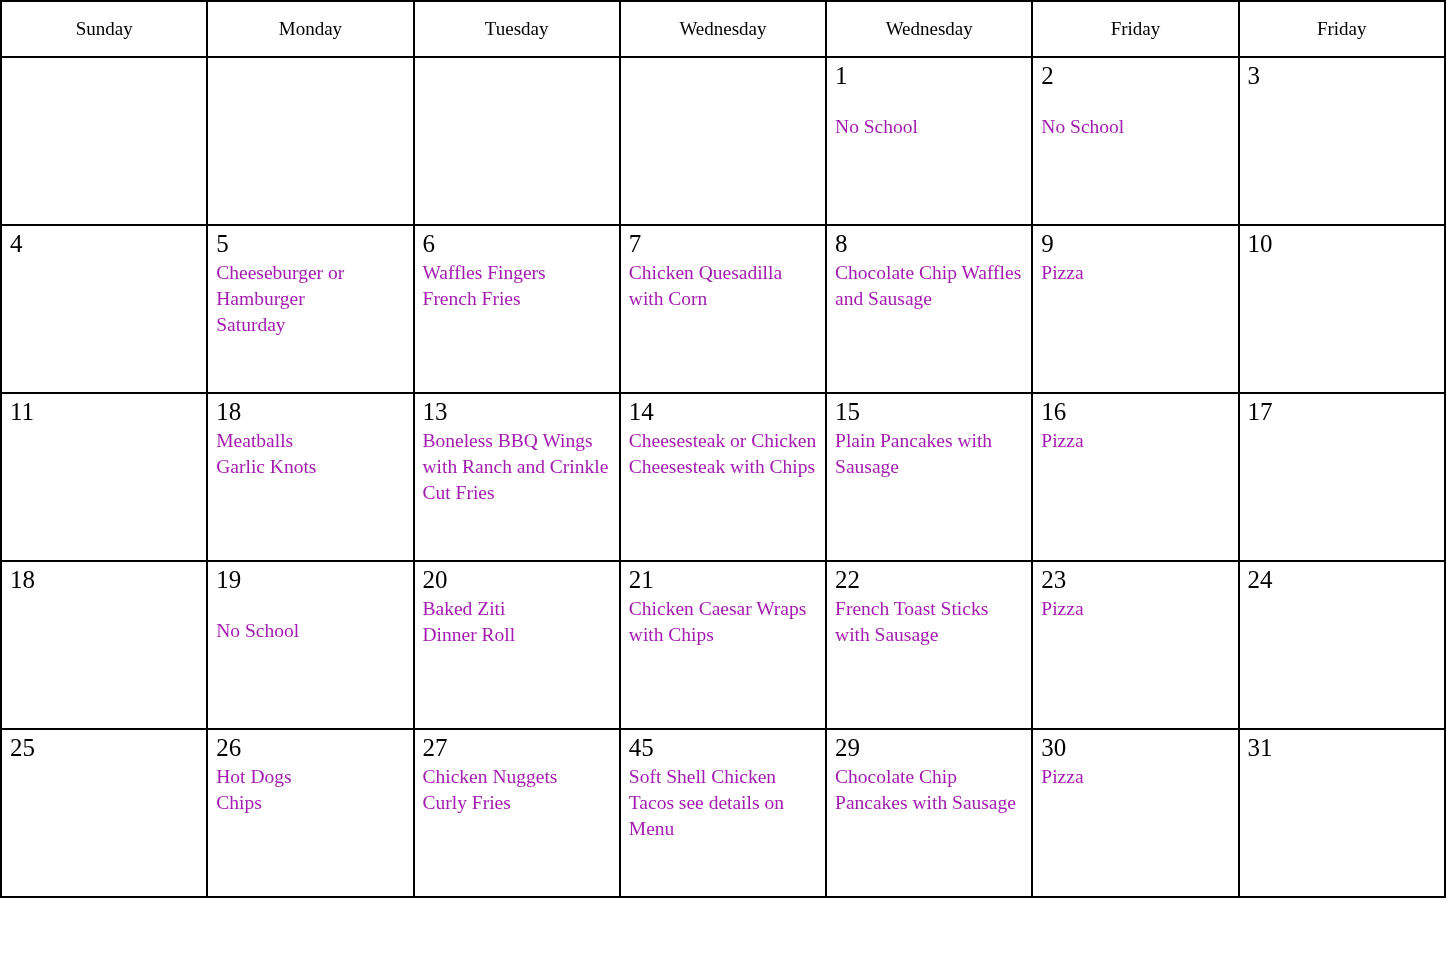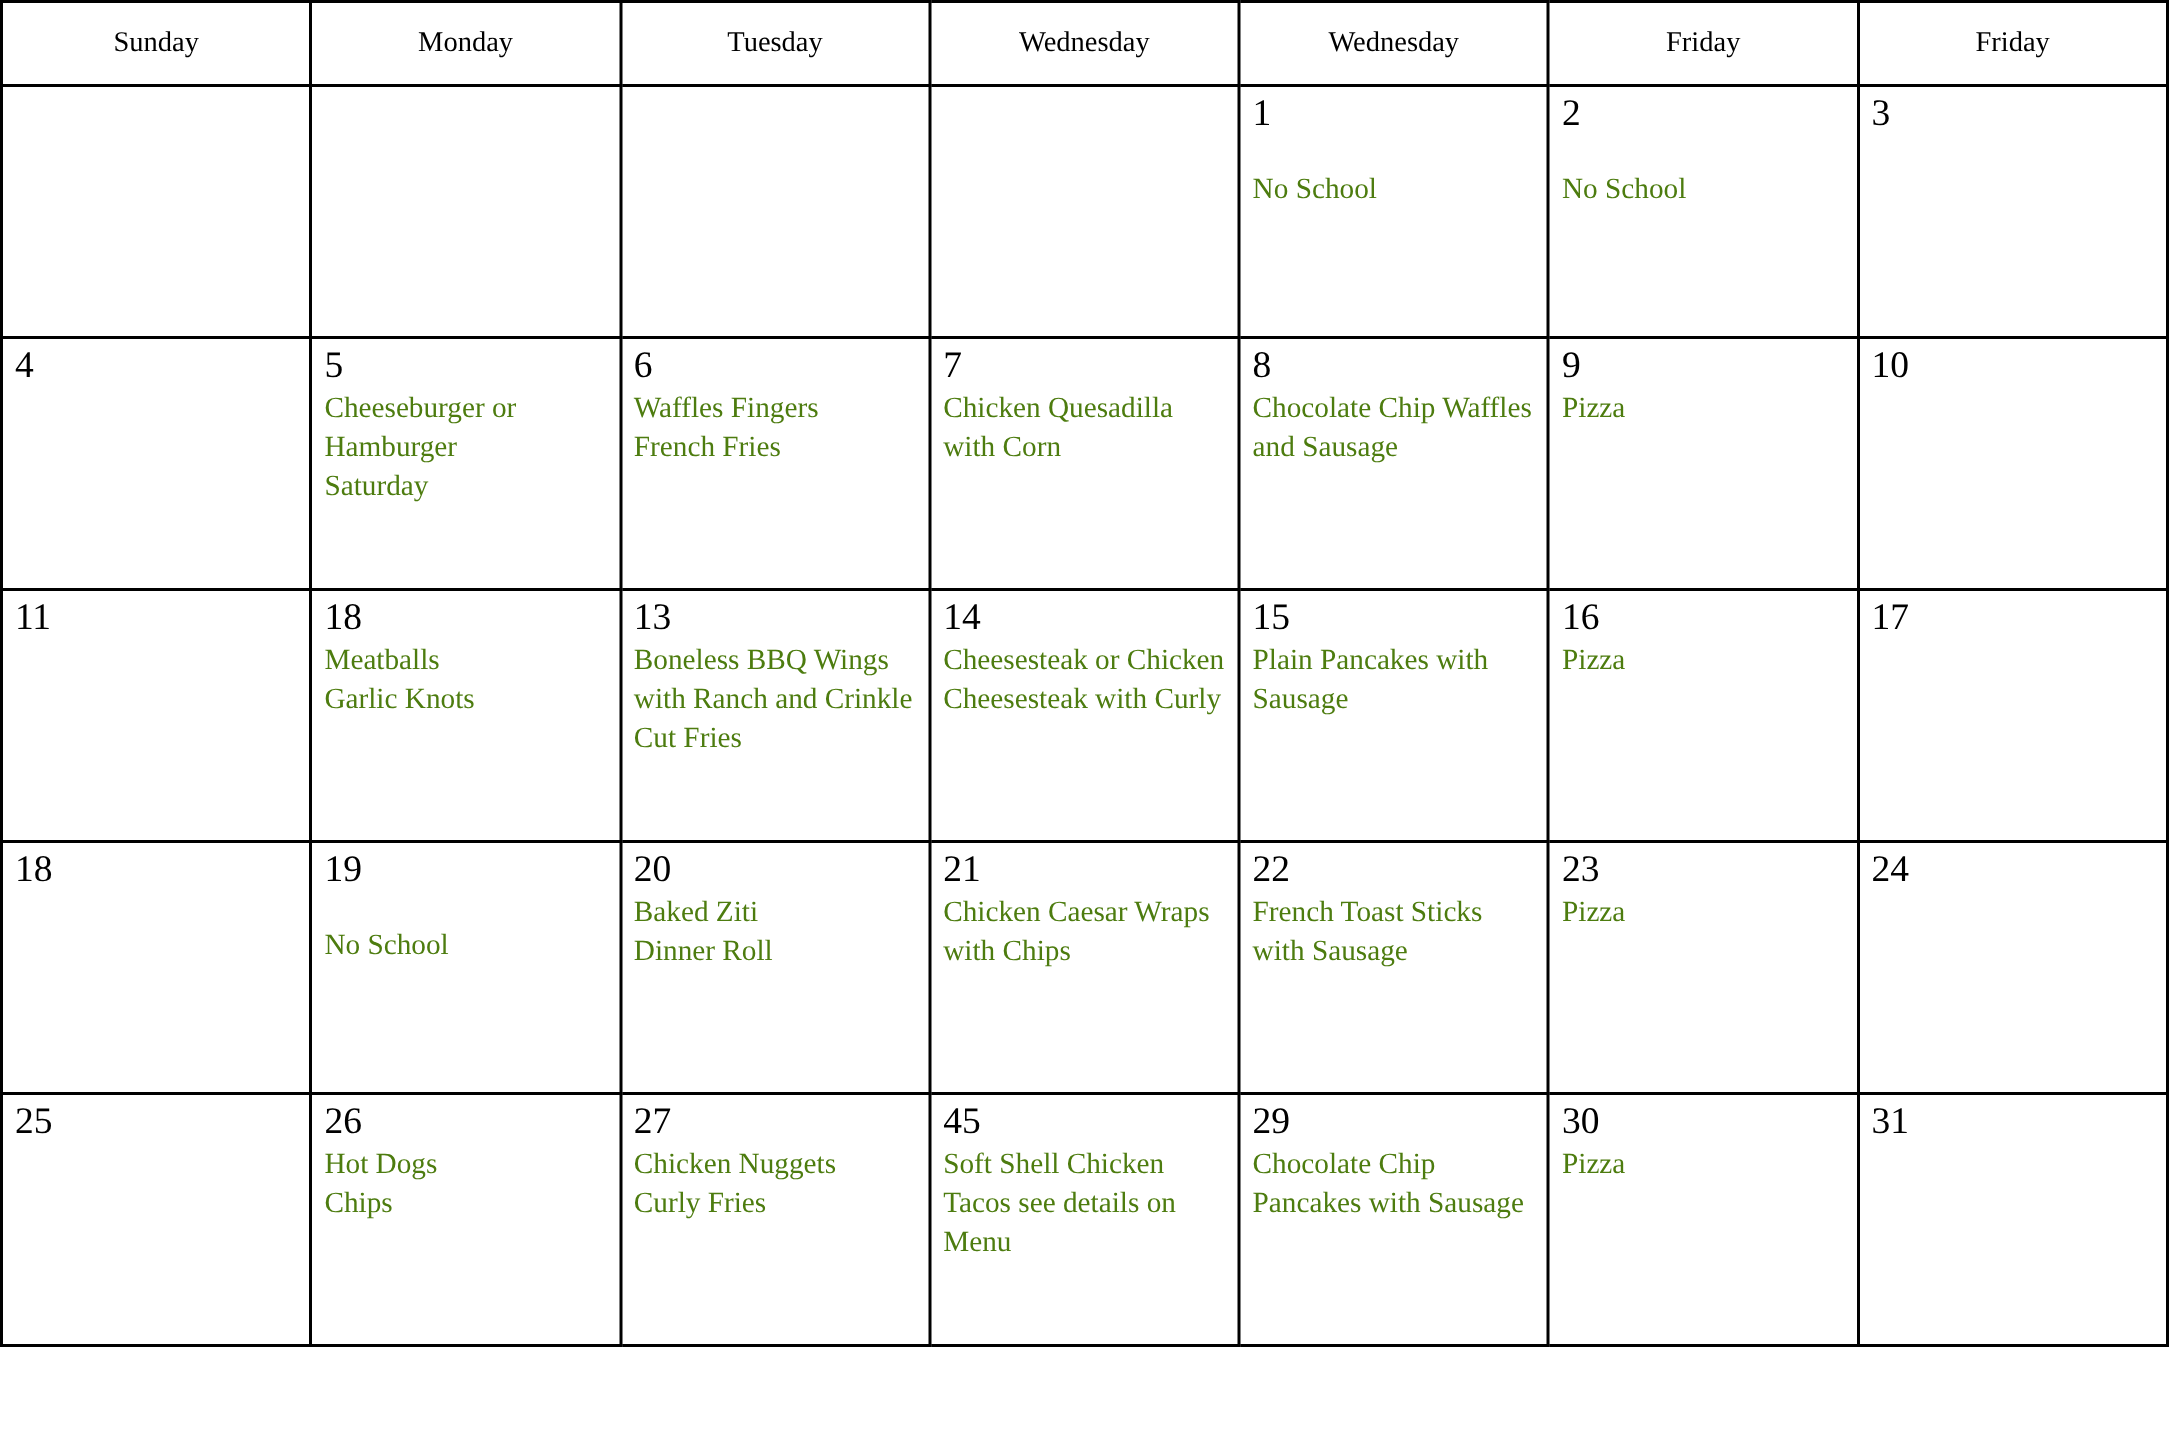--- a/index.html
+++ b/index.html
@@ -56,21 +56,21 @@
     line-height: 28px;
     font-family: "Liberation Serif", serif;
     color: #000000;
     margin: 0 0 2px 0;
     display: block;
   }
   .event {
     font-size: 19.5px;
     line-height: 26px;
     font-family: "Liberation Serif", serif;
-    color: #4d7c0f;
+    color: #a21caf;
     display: block;
     word-wrap: break-word;
   }
   .event.spaced {
     margin-top: 24px;
   }
   .empty-cell-inner {
     display: block;
     min-height: 1px;
   }
@@ -174,21 +174,21 @@
             <span class="daynum">18</span>
             <span class="event">Meatballs</span>
             <span class="event">Garlic Knots</span>
           </td>
           <td>
             <span class="daynum">13</span>
             <span class="event">Boneless BBQ Wings with Ranch and Crinkle Cut Fries</span>
           </td>
           <td>
             <span class="daynum">14</span>
-            <span class="event">Cheesesteak or Chicken Cheesesteak with Curly</span>
+            <span class="event">Cheesesteak or Chicken Cheesesteak with Chips</span>
           </td>
           <td>
             <span class="daynum">15</span>
             <span class="event">Plain Pancakes with Sausage</span>
           </td>
           <td>
             <span class="daynum">16</span>
             <span class="event">Pizza</span>
           </td>
           <td>

